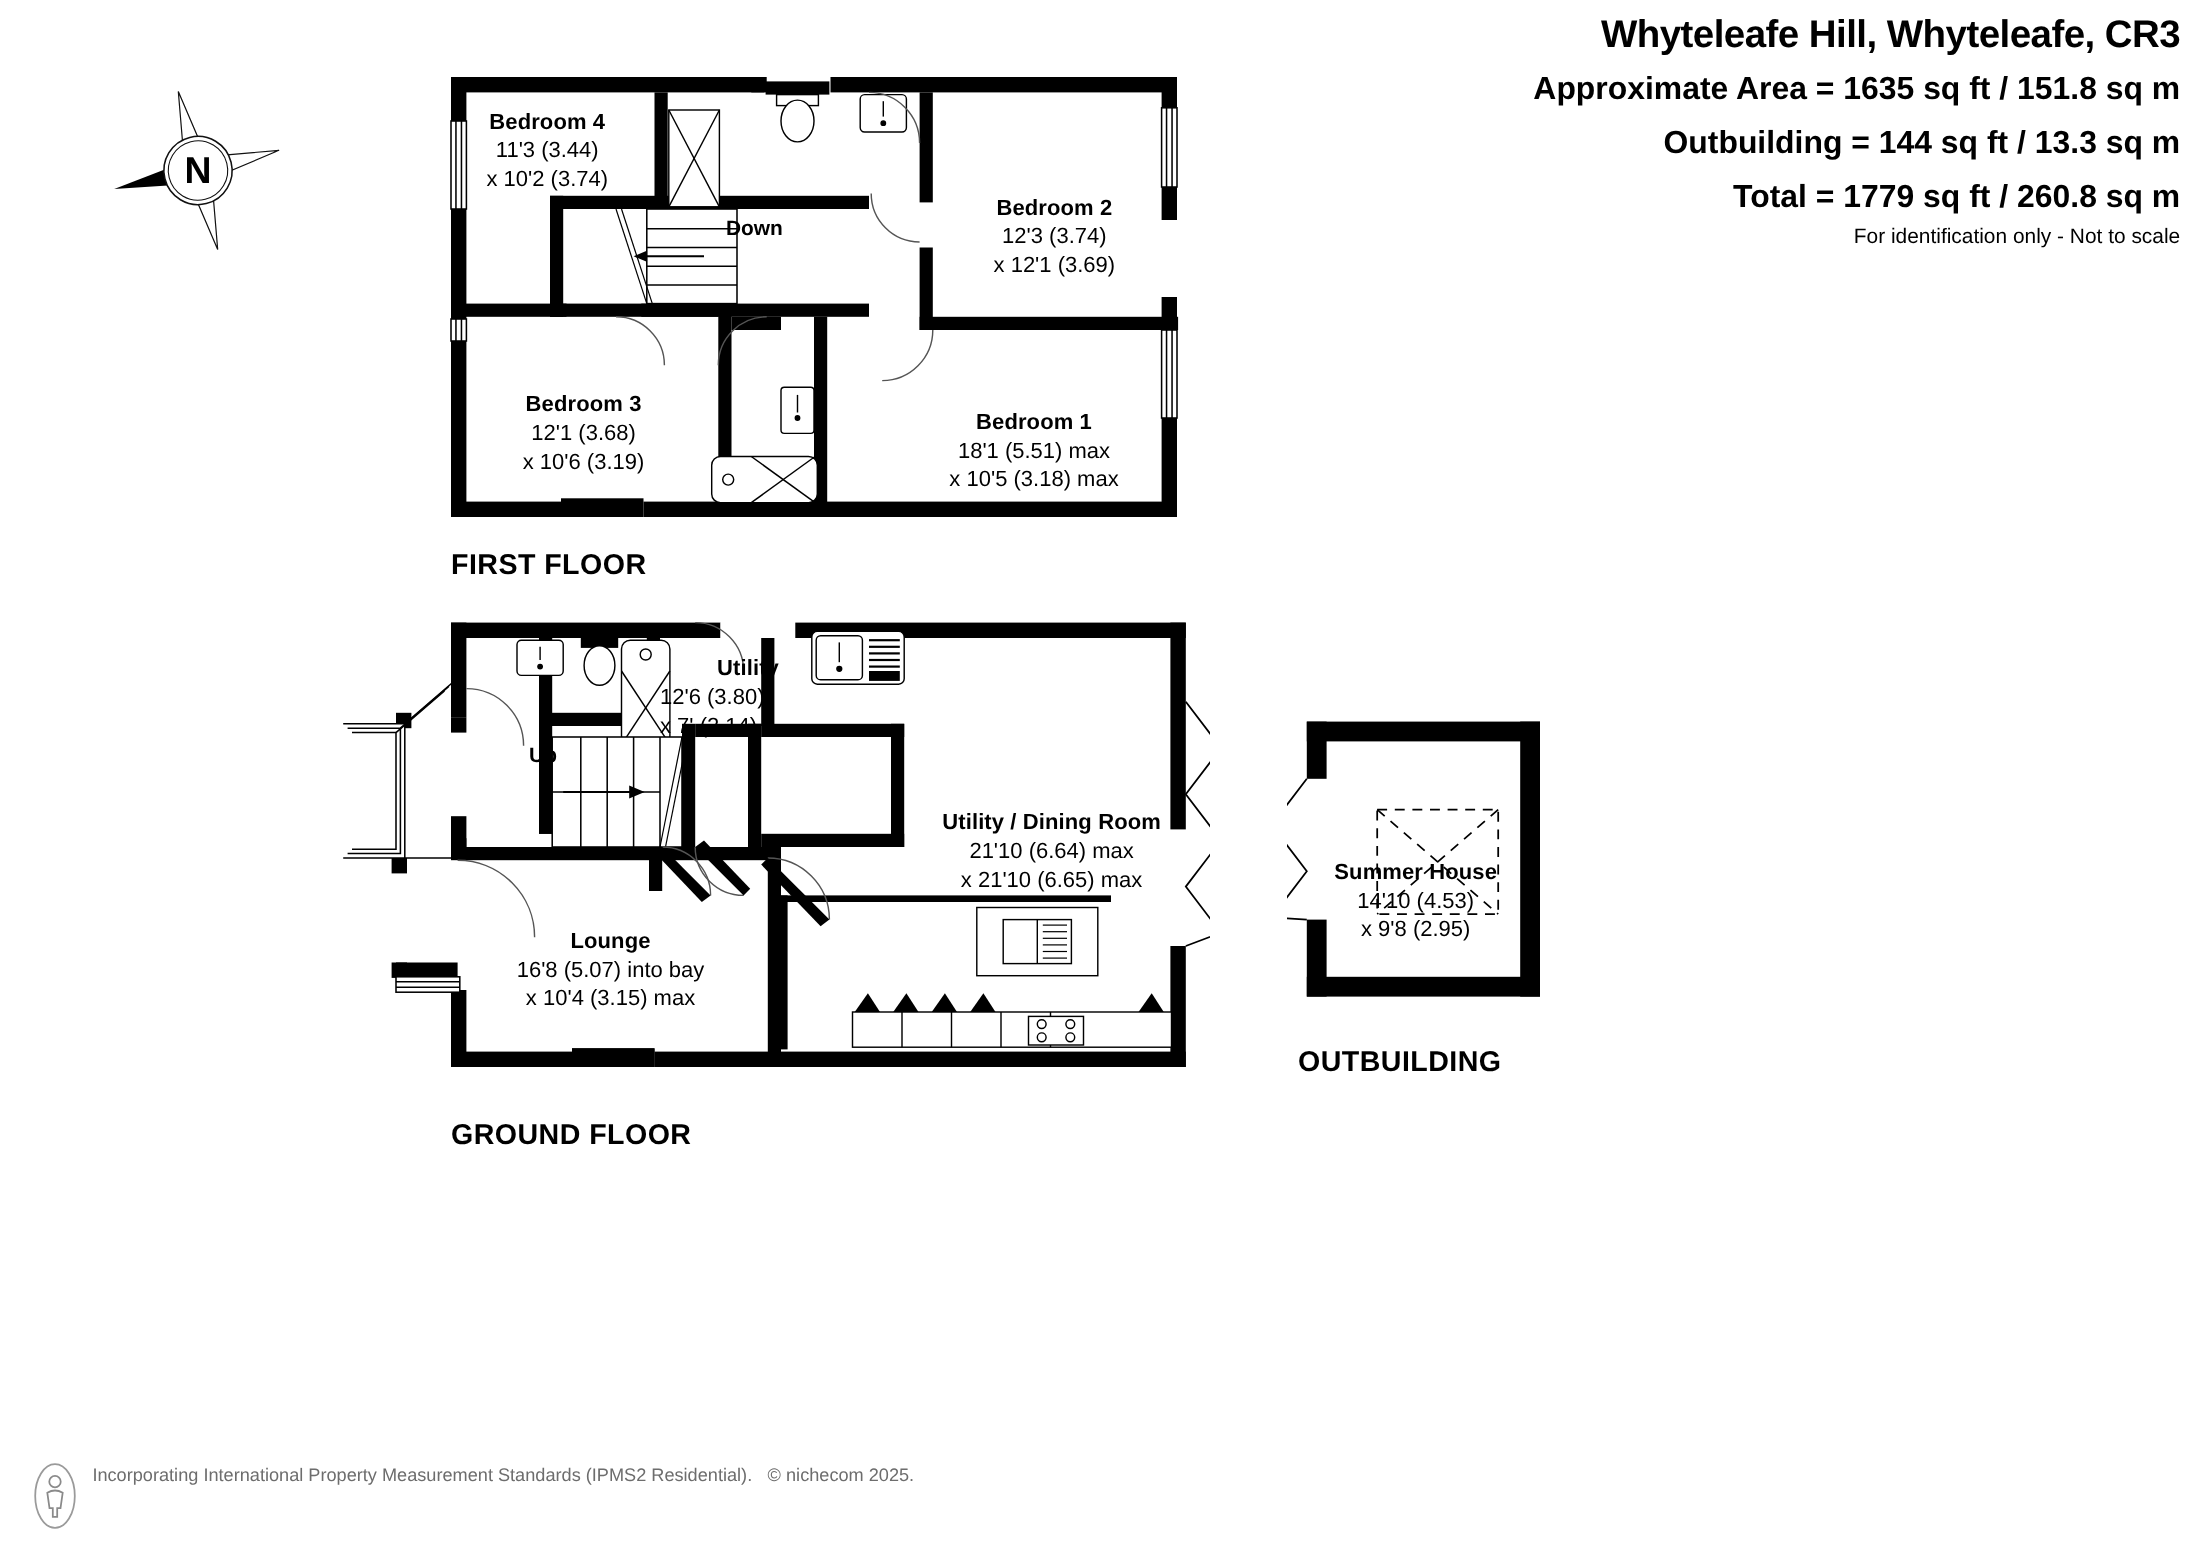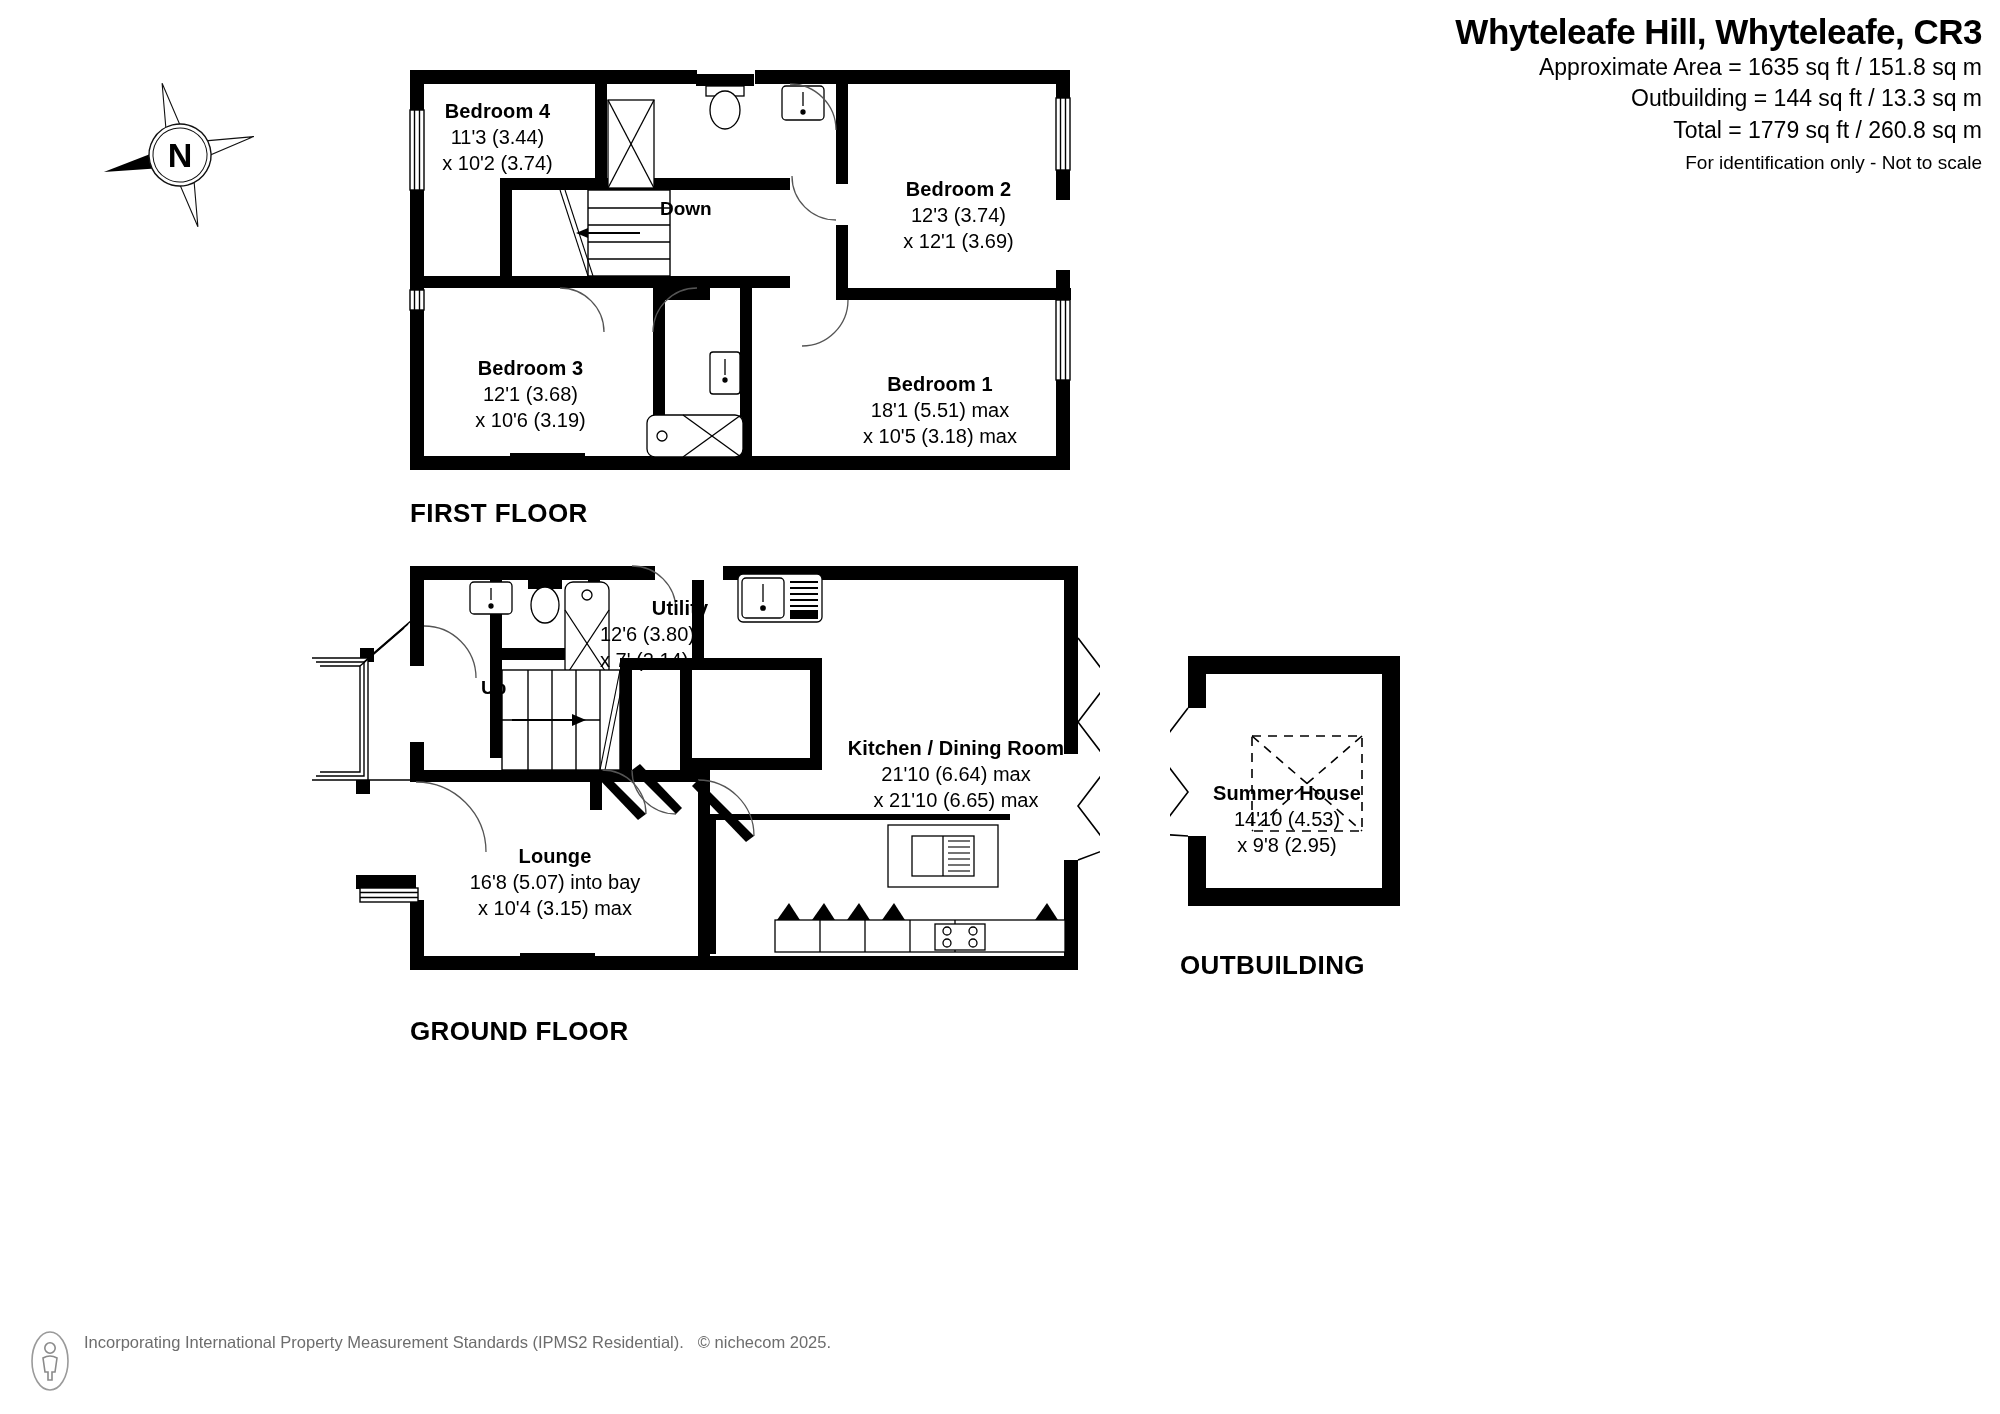--- a/index.html
+++ b/index.html
@@ -25,24 +25,25 @@
     text-align: right;
   }
   #header .title {
     font-size: 35px;
     font-weight: bold;
     letter-spacing: -0.5px;
     line-height: 1.05;
     white-space: nowrap;
   }
   #header .area-line {
-    font-size: 23px;
+    font-size: 29px;
     line-height: 1.28;
-    margin-top: 2px;
-    white-space: nowrap;
+    margin-top: 12px;
+    white-space: nowrap;
+    font-weight: bold;
   }
   #header .note {
     font-size: 19px;
     margin-top: 7px;
     white-space: nowrap;
   }
 
   
   #compass {
     position: absolute;
@@ -430,21 +431,21 @@
 
 <div class="floor-label" style="left:410px; top:1000px;margin-top:16px;">GROUND FLOOR</div>
 
 <div class="room" style="left:600px; top:595px; width:160px; text-align:left;">
   <div class="rname" style="text-align:center">Utility</div>
   <div class="rdim">12'6 (3.80)</div>
   <div class="rdim">x 7' (2.14)</div>
 </div>
 
 <div class="room" style="left:826px; top:735px; width:260px;">
-  <div class="rname">Kitchen / Dining Room</div>
+  <div class="rname">Utility / Dining Room</div>
   <div class="rdim">21'10 (6.64) max</div>
   <div class="rdim">x 21'10 (6.65) max</div>
 </div>
 
 <div class="room" style="left:420px; top:843px; width:270px;">
   <div class="rname">Lounge</div>
   <div class="rdim">16'8 (5.07) into bay</div>
   <div class="rdim">x 10'4 (3.15) max</div>
 </div>
 

